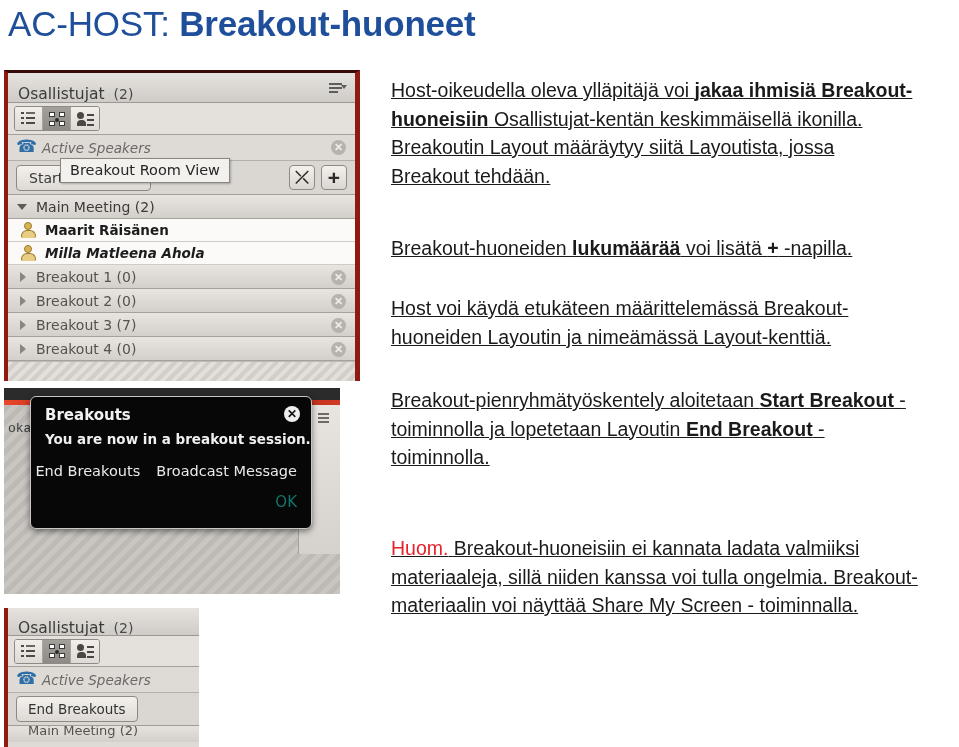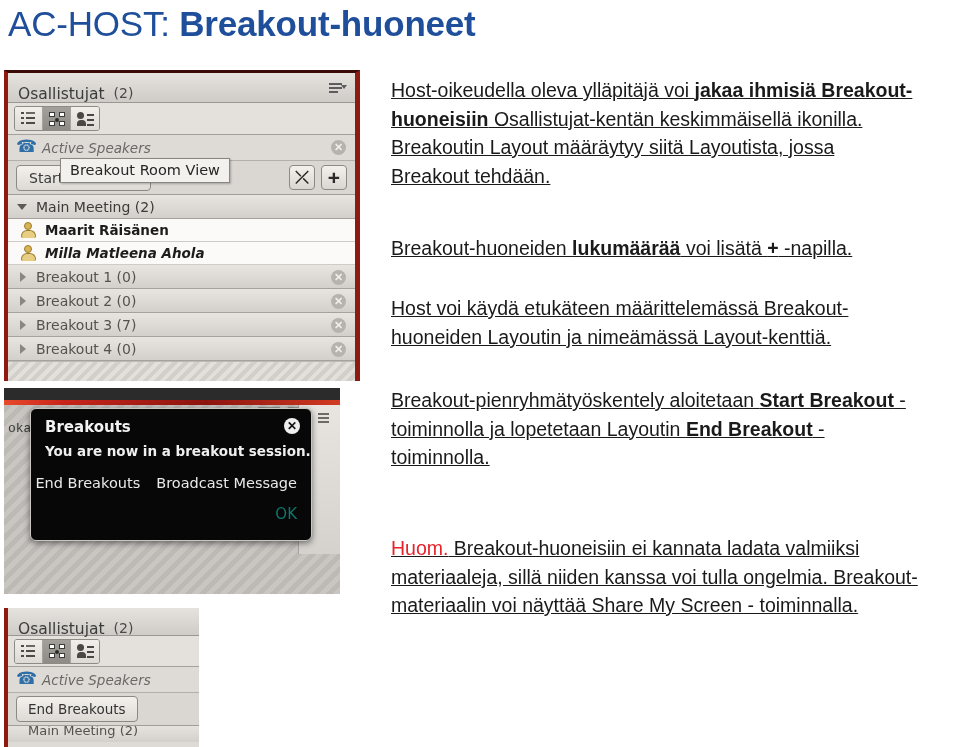--- a/index.html
+++ b/index.html
@@ -68,21 +68,21 @@
   #shot-participants .inner {
     position: relative;
     width: 100%; height: 100%;
     background: #dedbd7;
   }
 
   .pod-header {
     height: 30px;
     background: linear-gradient(#e6e3df, #cfccc7);
     border-bottom: 1px solid #9b9893;
-    display: flex; 
+    display: flex; align-items: center;
     padding: 12px 8px 0 10px;
     position: relative;
   }
   .pod-title {
     font-size: 15.5px;
     color: #3b3b3b;
     font-family: "DejaVu Sans", sans-serif;
   }
   .pod-count {
     font-size: 14px; color: #4a4a4a;
@@ -302,21 +302,21 @@
     position: absolute; right: 0; top: 17px; width: 42px; bottom: 40px;
     background: linear-gradient(#e8e5e1,#d5d2cd);
     border-left: 1px solid #a5a29d;
   }
   .dlg-rightpanel .rp-menu {
     position: absolute; right: 6px; top: 8px; width: 16px; height: 10px;
   }
   .dlg-rightpanel .rp-menu i { display:block; height:2px; background:#6e6b67; margin-bottom:2px; width:11px;}
   .dialog-box {
     position: absolute;
-    left: 26px; top: 20px;
+    left: 26px; top: 8px;
     width: 282px; height: 133px;
     background: #070707;
     border: 1px solid #c9c6c2;
     border-radius: 6px;
     box-shadow: 0 2px 6px rgba(0,0,0,.5);
   }
   .dlg-title {
     position: absolute; left: 14px; top: 9px;
     color: #f2f2f2; font-size: 15px; font-weight: bold;
     font-family: "DejaVu Sans", sans-serif;

